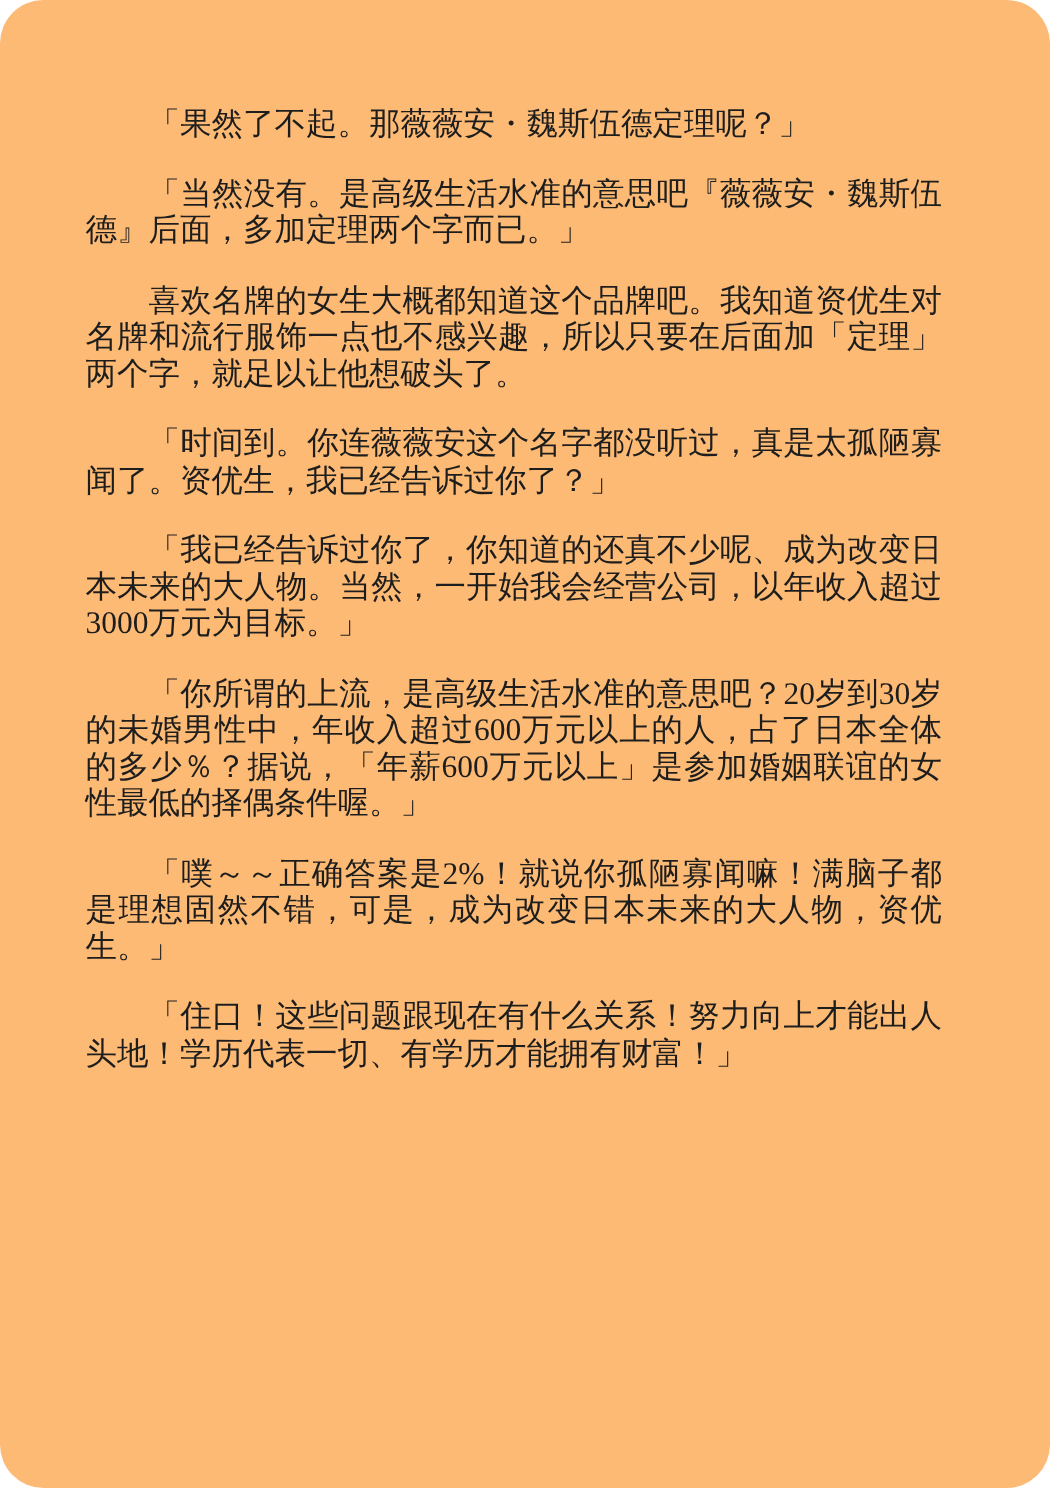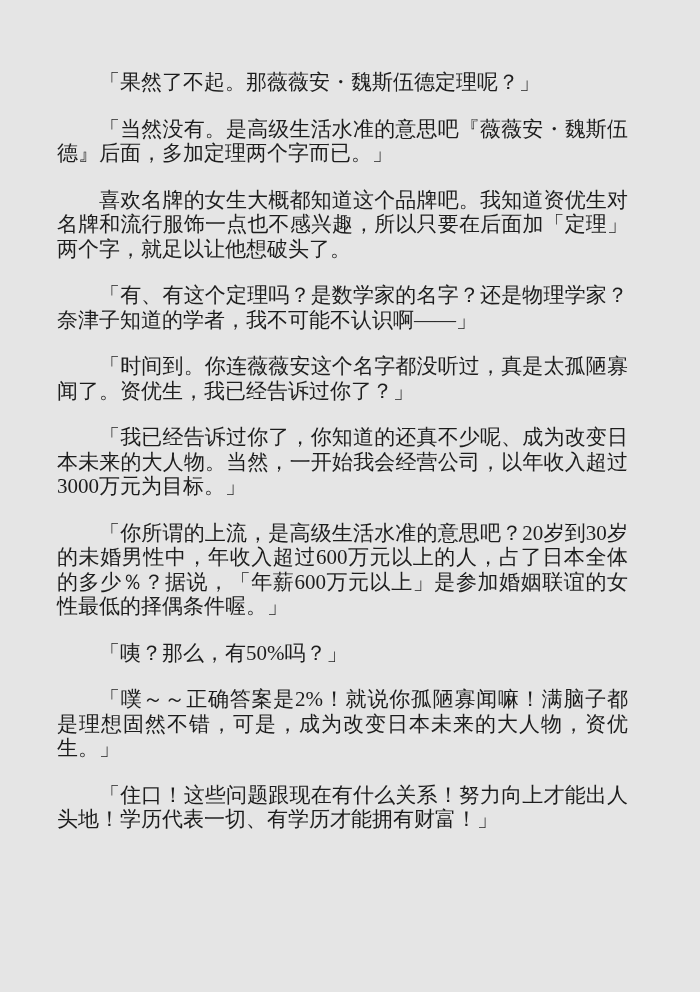--- a/index.html
+++ b/index.html
@@ -5,43 +5,42 @@
   html, body {
     margin: 0;
     padding: 0;
     background: #ffffff;
   }
   .book-page {
     position: relative;
     width: 700px;
     height: 992px;
     box-sizing: border-box;
-    background: #e5e5e5;
+    background: #fdba74;
     padding: 70px 72px 0 57px;
     overflow: hidden;
     font-family: "Liberation Serif", "DejaVu Serif", serif;
     font-size: 21px;
     line-height: 24.5px;
     color: #1d1d1d;
     text-align: justify;
     text-justify: inter-ideograph;
+    border-radius: 29px;
   }
   .book-page p {
     margin: 0 0 22px 0;
     text-indent: 2em;
     word-break: break-all;
   }
 </style>
 </head>
 <body>
 
 <div class="book-page">
   <p>「果然了不起。那薇薇安・魏斯伍德定理呢？」</p>
   <p>「当然没有。是高级生活水准的意思吧『薇薇安・魏斯伍德』后面，多加定理两个字而已。」</p>
   <p>喜欢名牌的女生大概都知道这个品牌吧。我知道资优生对名牌和流行服饰一点也不感兴趣，所以只要在后面加「定理」两个字，就足以让他想破头了。</p>
-  <p>「有、有这个定理吗？是数学家的名字？还是物理学家？奈津子知道的学者，我不可能不认识啊——」</p>
   <p>「时间到。你连薇薇安这个名字都没听过，真是太孤陋寡闻了。资优生，我已经告诉过你了？」</p>
   <p>「我已经告诉过你了，你知道的还真不少呢、成为改变日本未来的大人物。当然，一开始我会经营公司，以年收入超过3000万元为目标。」</p>
   <p>「你所谓的上流，是高级生活水准的意思吧？20岁到30岁的未婚男性中，年收入超过600万元以上的人，占了日本全体的多少％？据说，「年薪600万元以上」是参加婚姻联谊的女性最低的择偶条件喔。」</p>
-  <p>「咦？那么，有50%吗？」</p>
   <p>「噗～～正确答案是2%！就说你孤陋寡闻嘛！满脑子都是理想固然不错，可是，成为改变日本未来的大人物，资优生。」</p>
   <p>「住口！这些问题跟现在有什么关系！努力向上才能出人头地！学历代表一切、有学历才能拥有财富！」</p>
 </div>
 
 </body></html>

